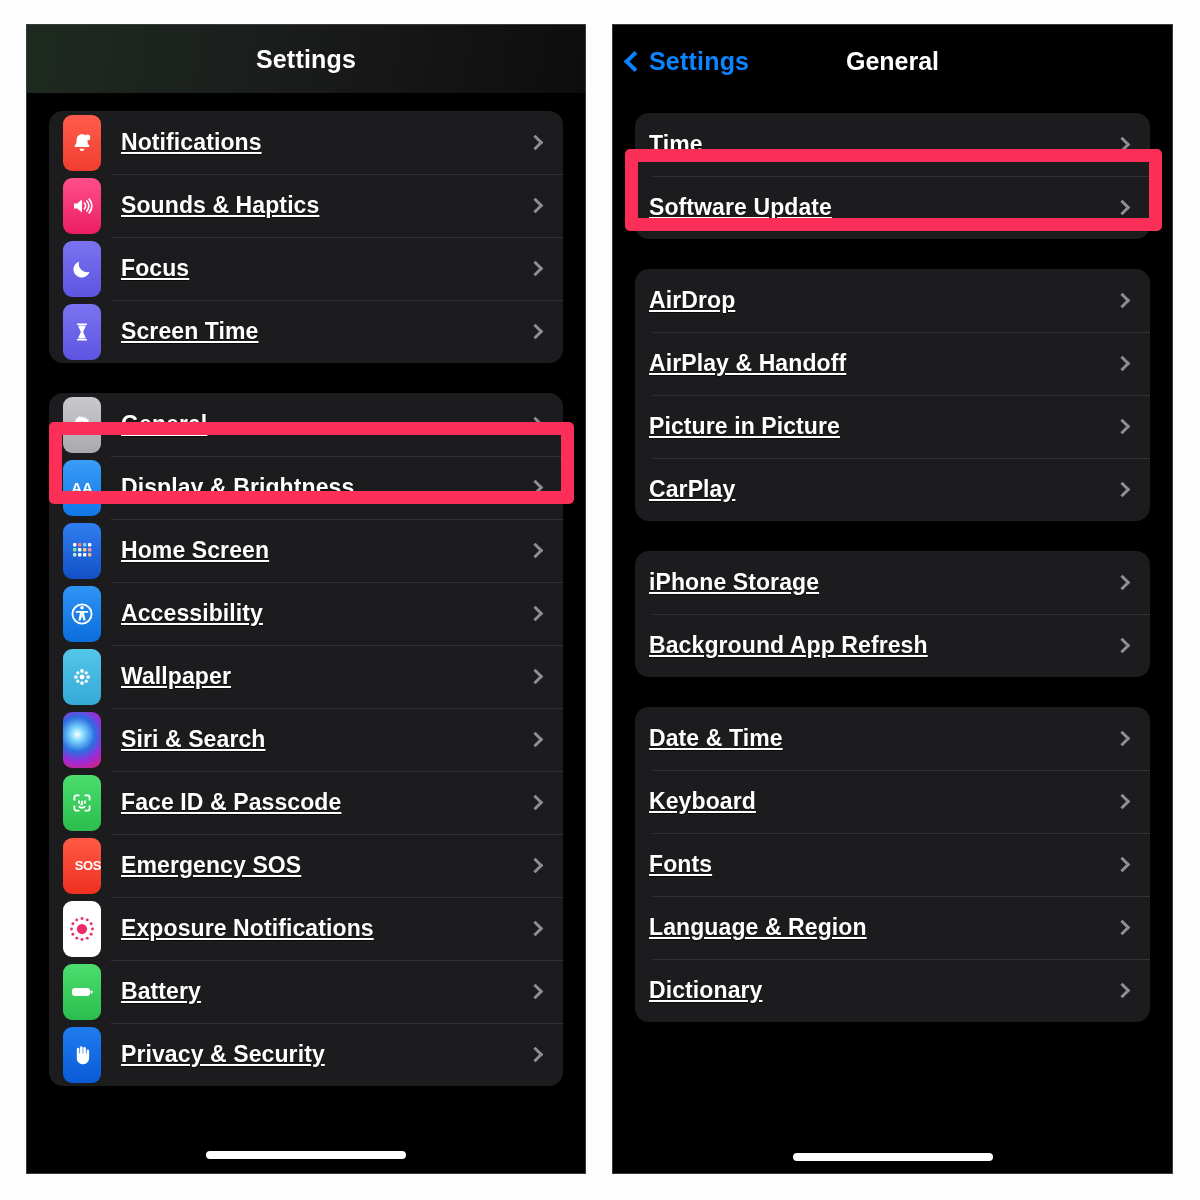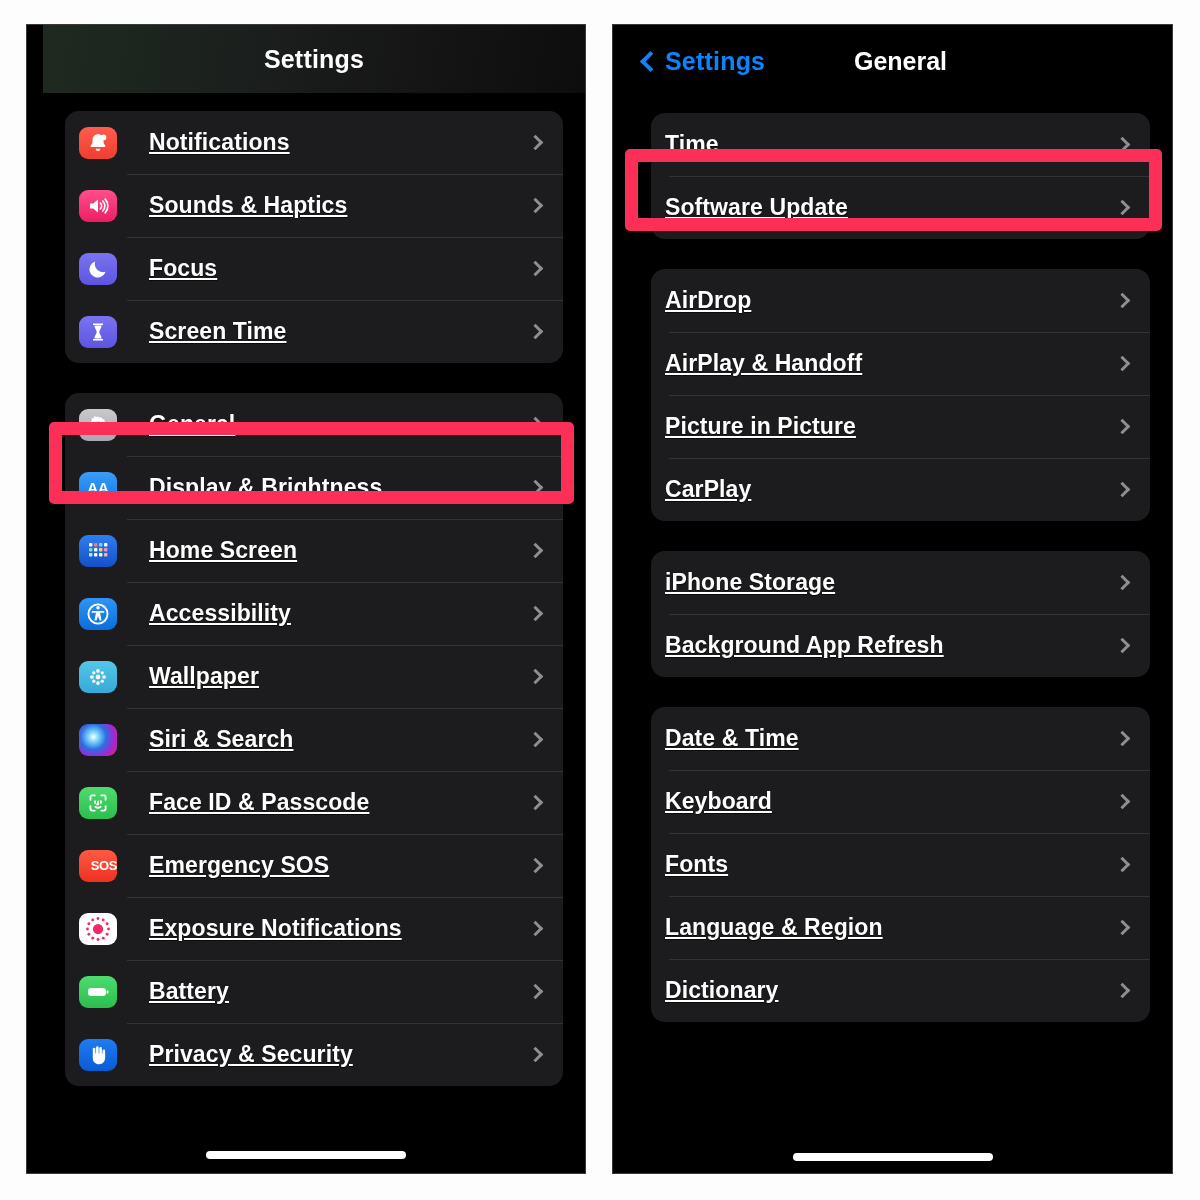--- a/index.html
+++ b/index.html
@@ -14,21 +14,20 @@
     width: 1200px; height: 1200px;
     background: #fdfdfd;
   }
 
   
   .phone {
     position: absolute;
     background: #000000;
     overflow: hidden;
     border: 1px solid #3a3a3c;
-    padding-left: 16px;
   }
   #phone-left  { left: 26px;  top: 24px; width: 560px; height: 1150px; }
   #phone-right { left: 612px; top: 24px; width: 561px; height: 1150px; }
 
   
   .navbar-left {
     height: 68px;
     background: linear-gradient(100deg, #1e2a20 0%, #1b1f1d 38%, #151515 70%, #0d0d0d 100%);
     display: flex; align-items: center; justify-content: center;
   }
@@ -92,22 +91,22 @@
     width: 11px; height: 11px;
     border-right: 3.5px solid #8e8e93;
     border-top: 3.5px solid #8e8e93;
     transform: rotate(45deg);
     margin-right: 4px;
     flex: 0 0 auto;
   }
 
   
   .icon {
-    width: 38px; height: 32px; border-radius: 9px;
-    margin-right: 32px; flex: 0 0 auto;
+    width: 38px; height: 56px; border-radius: 9px;
+    margin-right: 20px; flex: 0 0 auto;
     display: flex; align-items: center; justify-content: center;
     position: relative; overflow: hidden;
   }
   .icon svg { display: block; }
   .icon .txt { color: #fff; font-size: 15px; font-weight: bold; line-height: 1; }
 
   
   .gap-lg { height: 30px; }
   .gap-sm { height: 16px; }
   .gap-top { height: 18px; }

